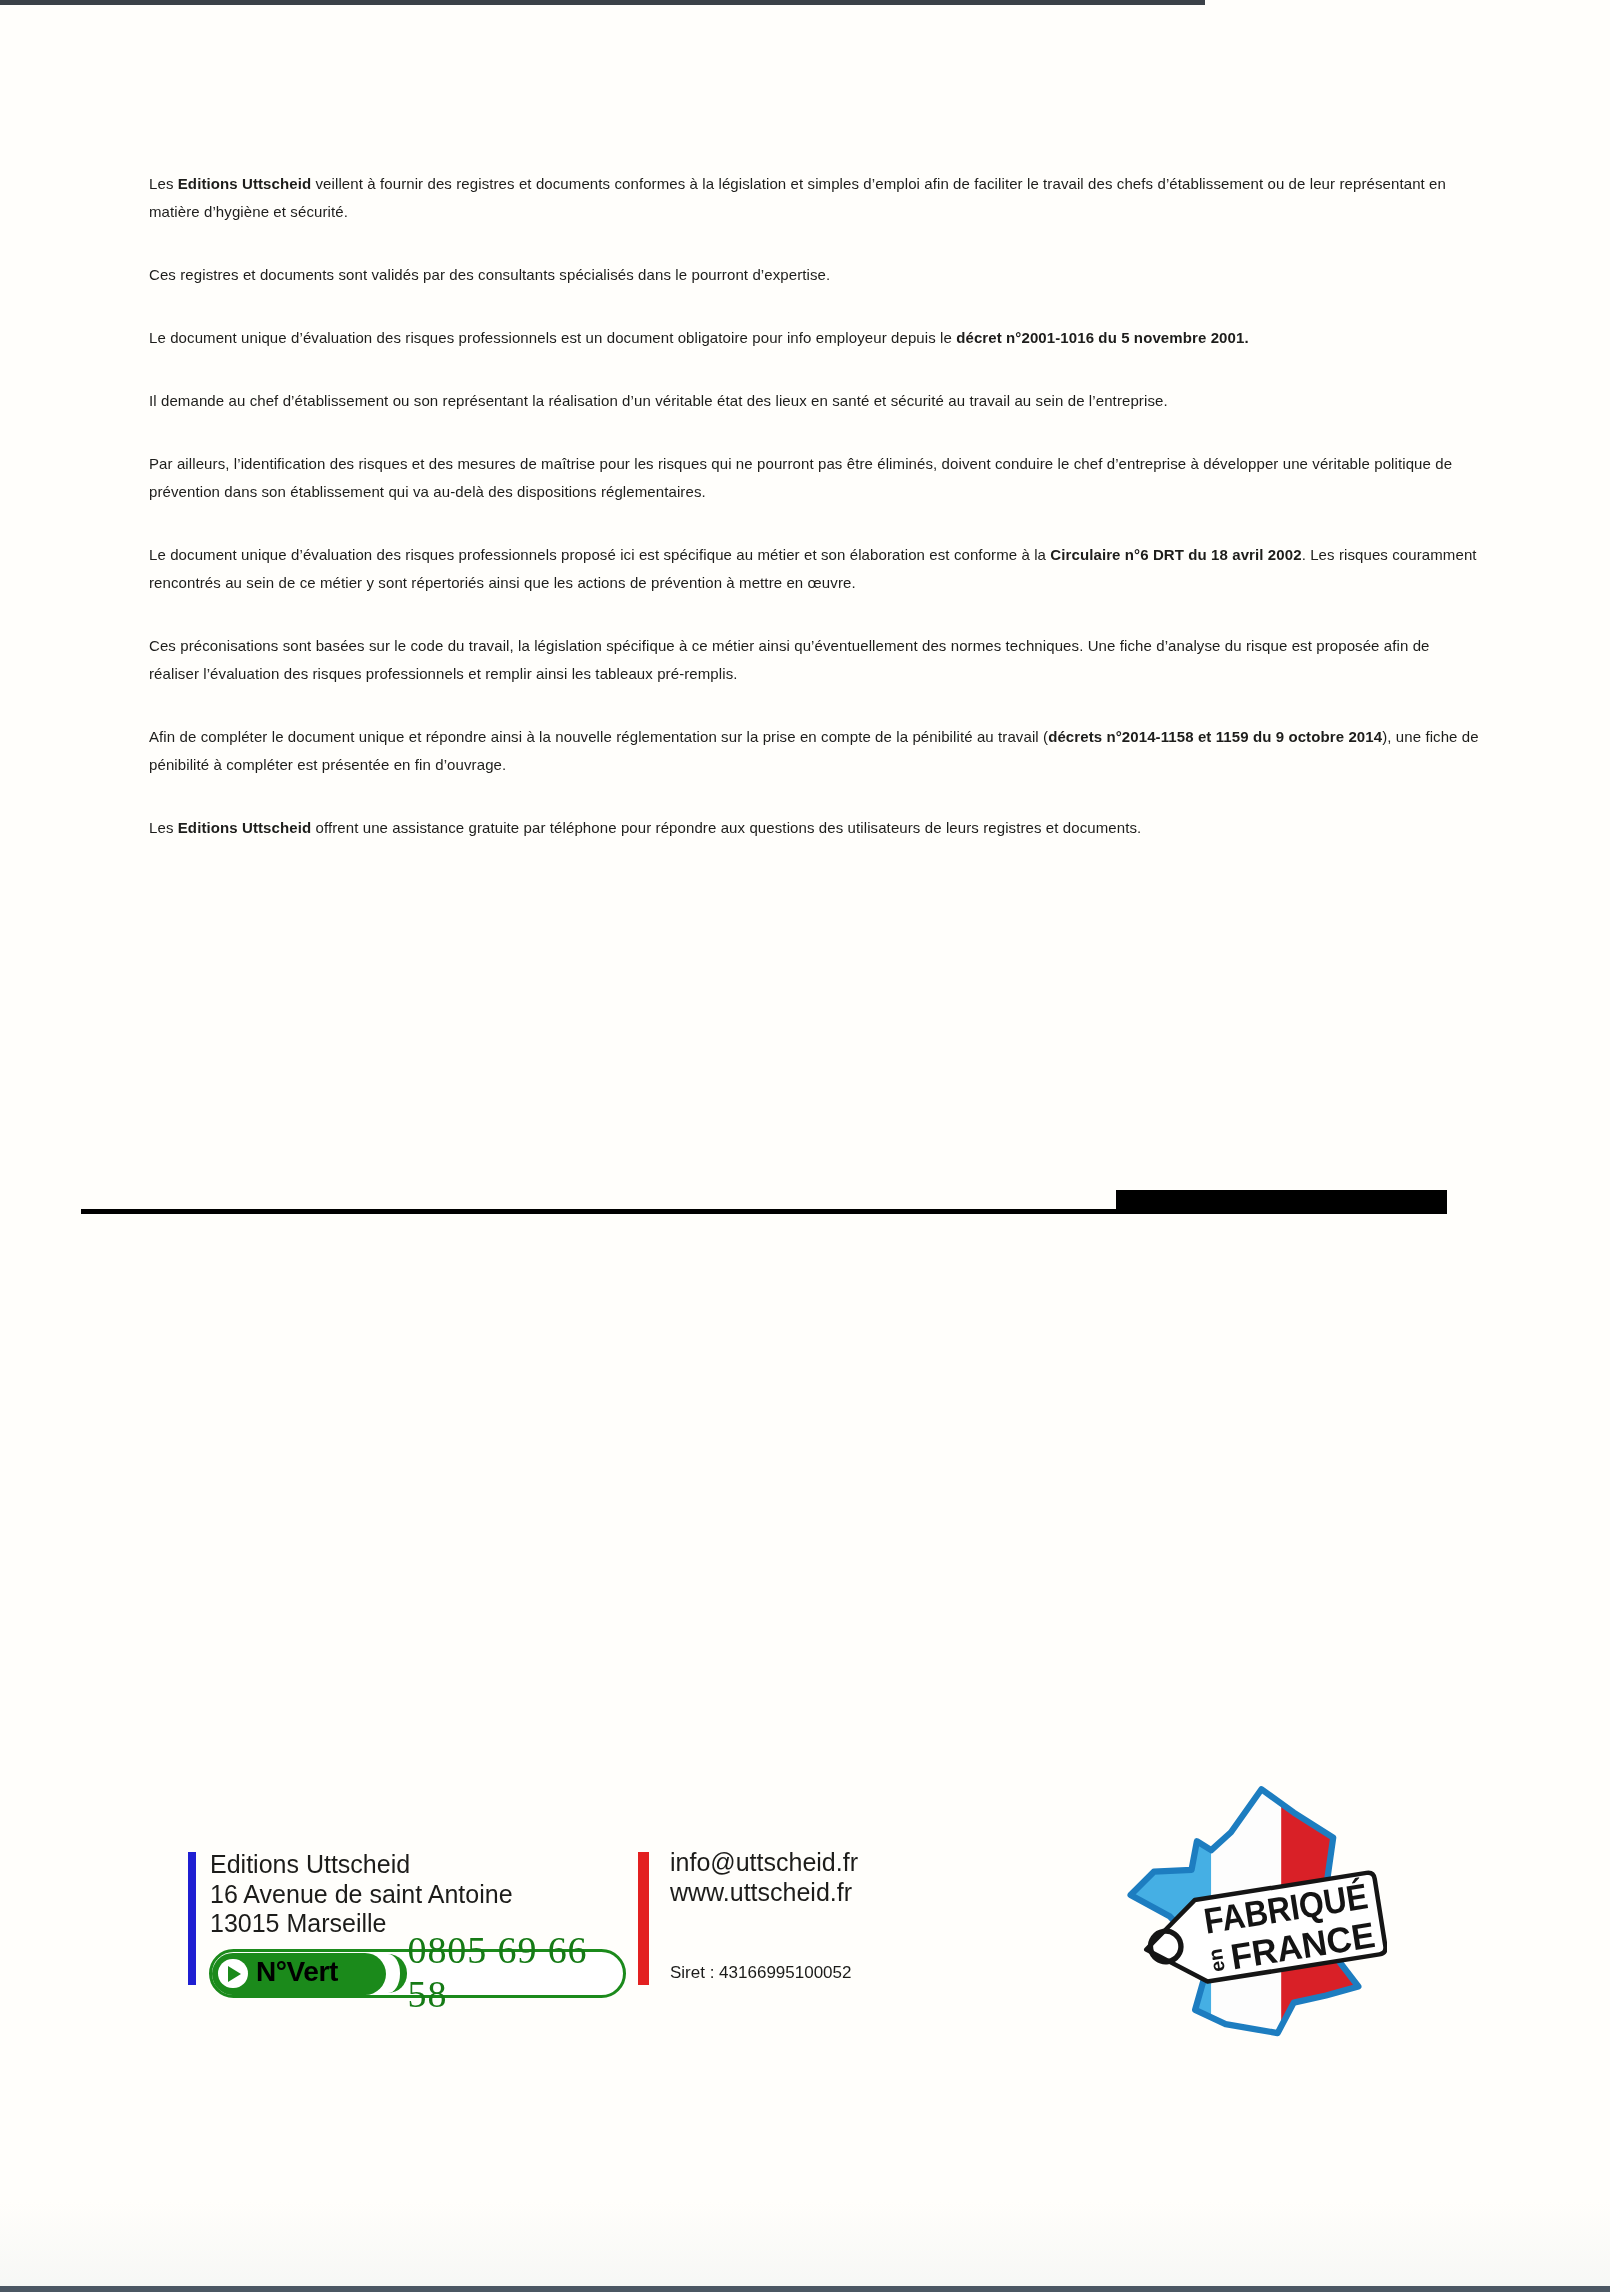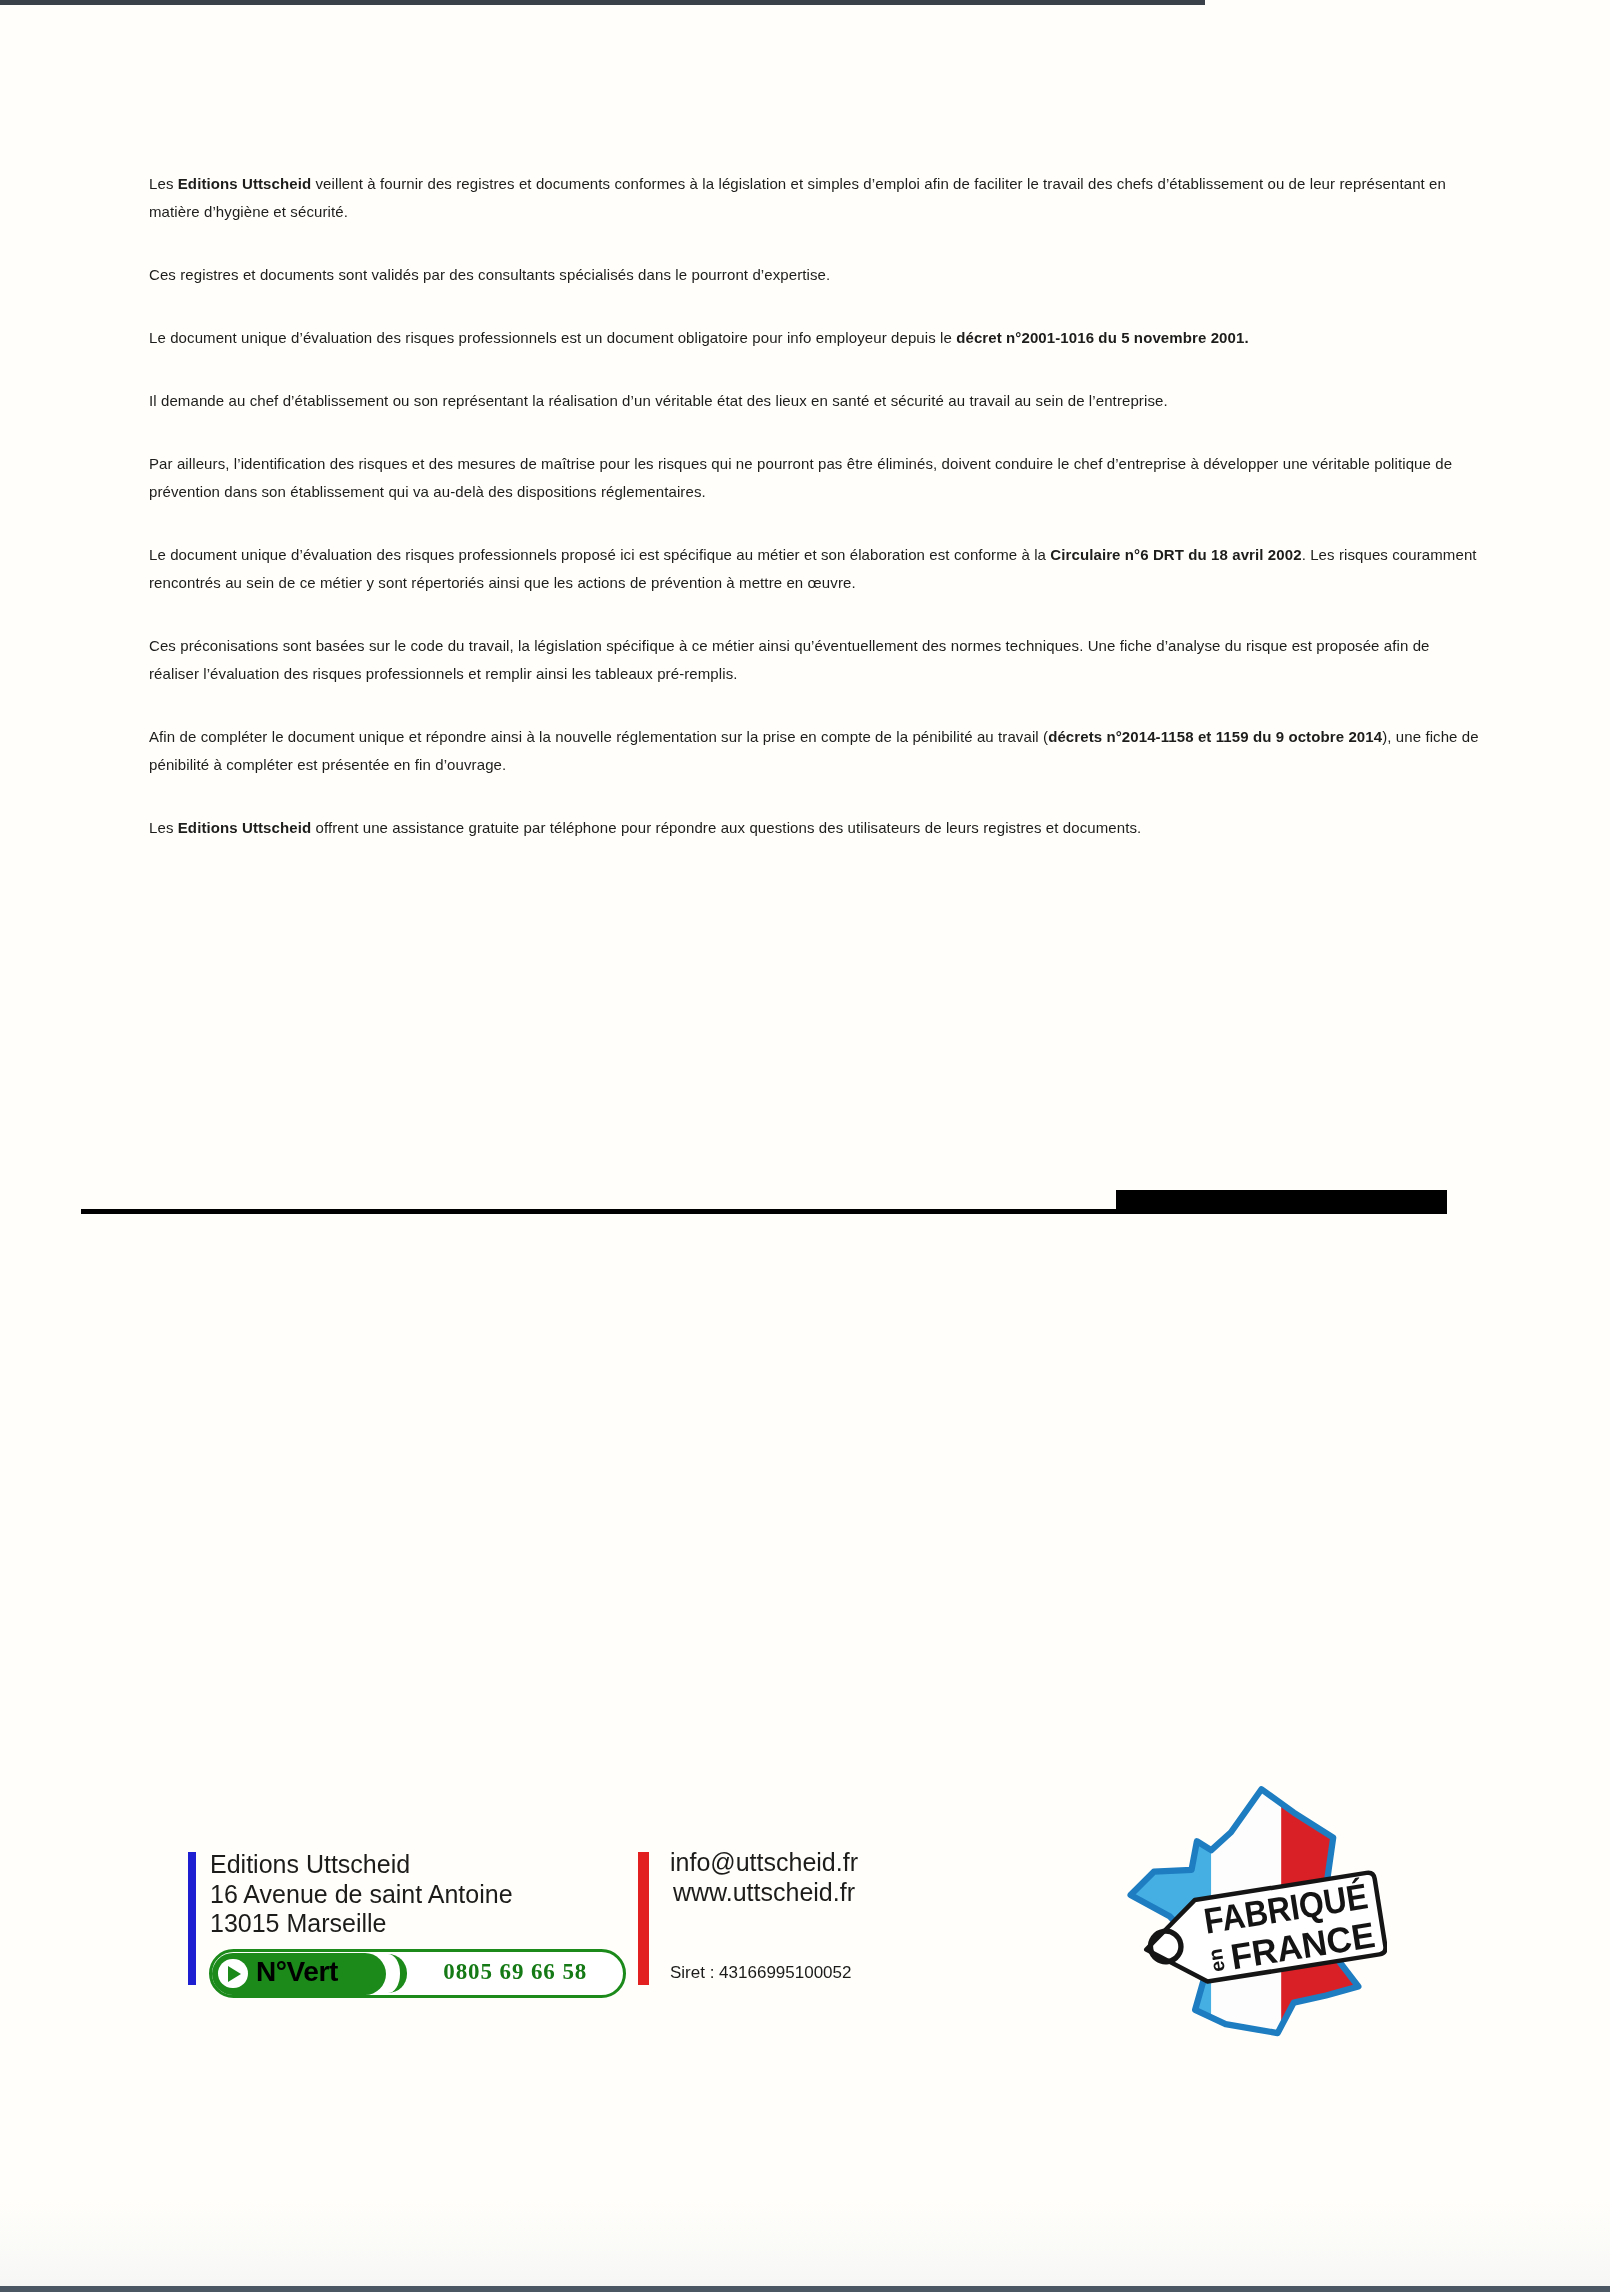--- a/index.html
+++ b/index.html
@@ -44,21 +44,21 @@
   .accent-bar { position:absolute; top:1852px; height:133px; }
   .bar-blue { left:188px; width:8px;  background:#1f1fd2; }
   .bar-red  { left:638px; width:10.7px; background:#e32020; }
 
   .address {
     position:absolute; left:210px; top:1850px;
     font-size:25px; line-height:29.6px; color:#1c1c1a;
   }
   .contacts {
     position:absolute; left:670px; top:1847px;
-    font-size:25px; line-height:30px; color:#1c1c1a;text-align:center;
+    font-size:25px; line-height:30px; color:#1c1c1a;
   }
   .siret {
     position:absolute; left:670px; top:1963px;
     font-size:17px; color:#1c1c1a;
   }
 
   
   .nvert {
     position:absolute; left:209px; top:1949px;
     width:417px; height:49px;
@@ -86,23 +86,23 @@
   .nvert-label {
     color:#000000; font-weight:700; font-size:28px; letter-spacing:-0.4px;
     padding-bottom:2.7px;
   }
   .nvert-arc {
     width:19.7px; height:39px; flex:none; margin-left:1.8px;
     border:0; border-right:7.2px solid #1b8a1b;
     border-radius:0 19.7px 19.7px 0;
   }
   .nvert-phone {
-    flex:1; text-align:center;
+    flex:1; 
     font-family:"Liberation Serif", serif;
-    font-weight:700; font-size:23px; color:#157a15;
+    font-weight:400; font-size:38px; color:#157a15;
     letter-spacing:0.9px; padding-bottom:2.7px;
   }
 
   
   .fef { position:absolute; left:1118px; top:1782px; width:269px; height:296px; }
   .tag-text { font-family:"Liberation Sans", sans-serif; font-weight:700; fill:#141414; }
 </style>
 </head>
 <body>
 

